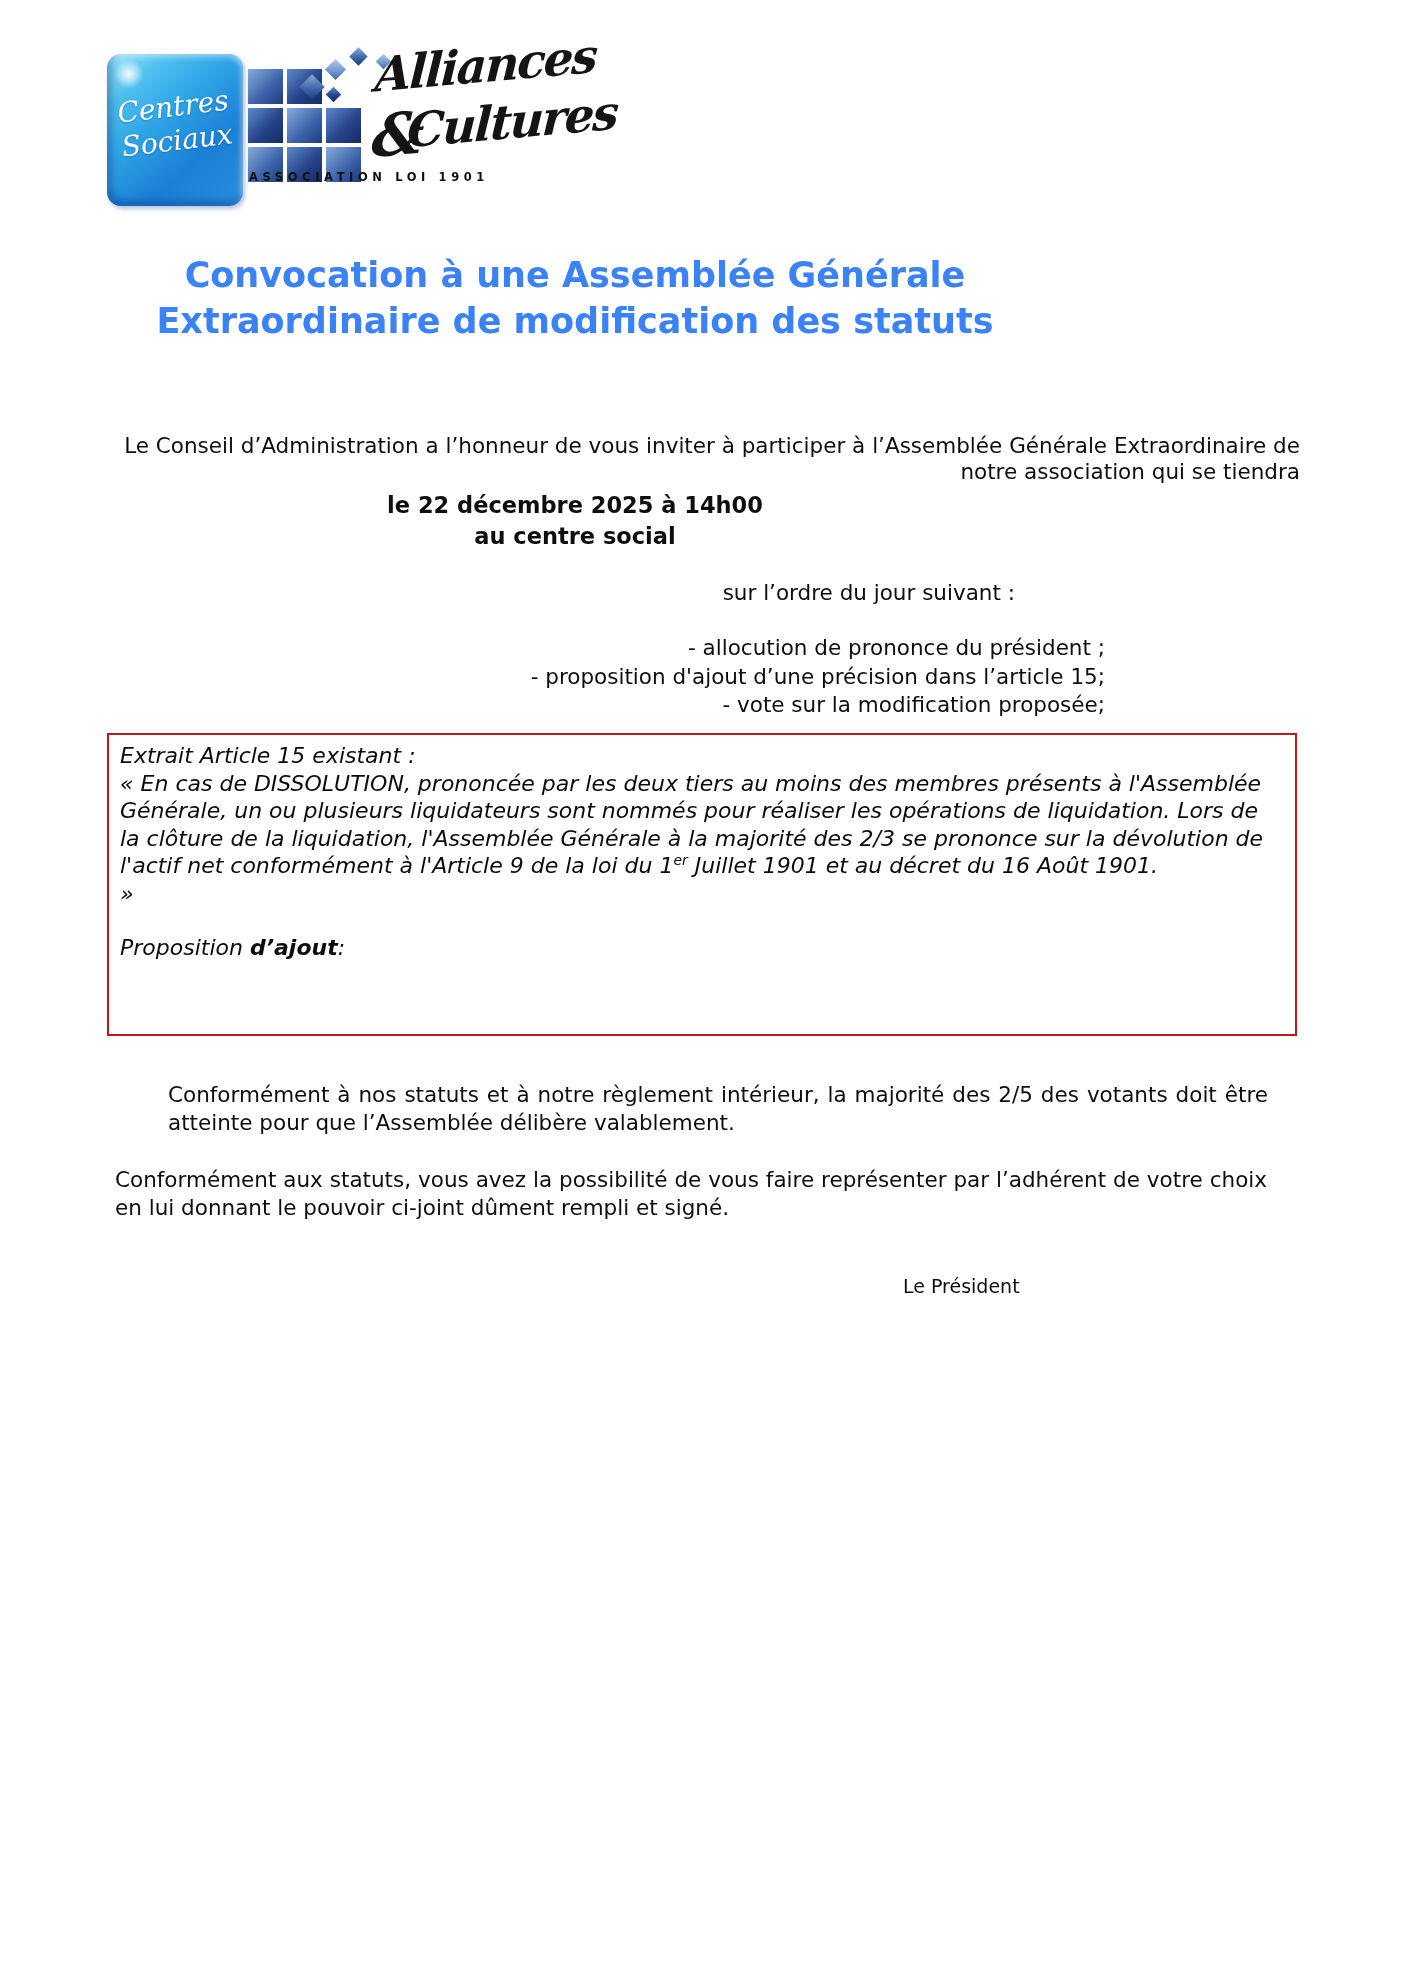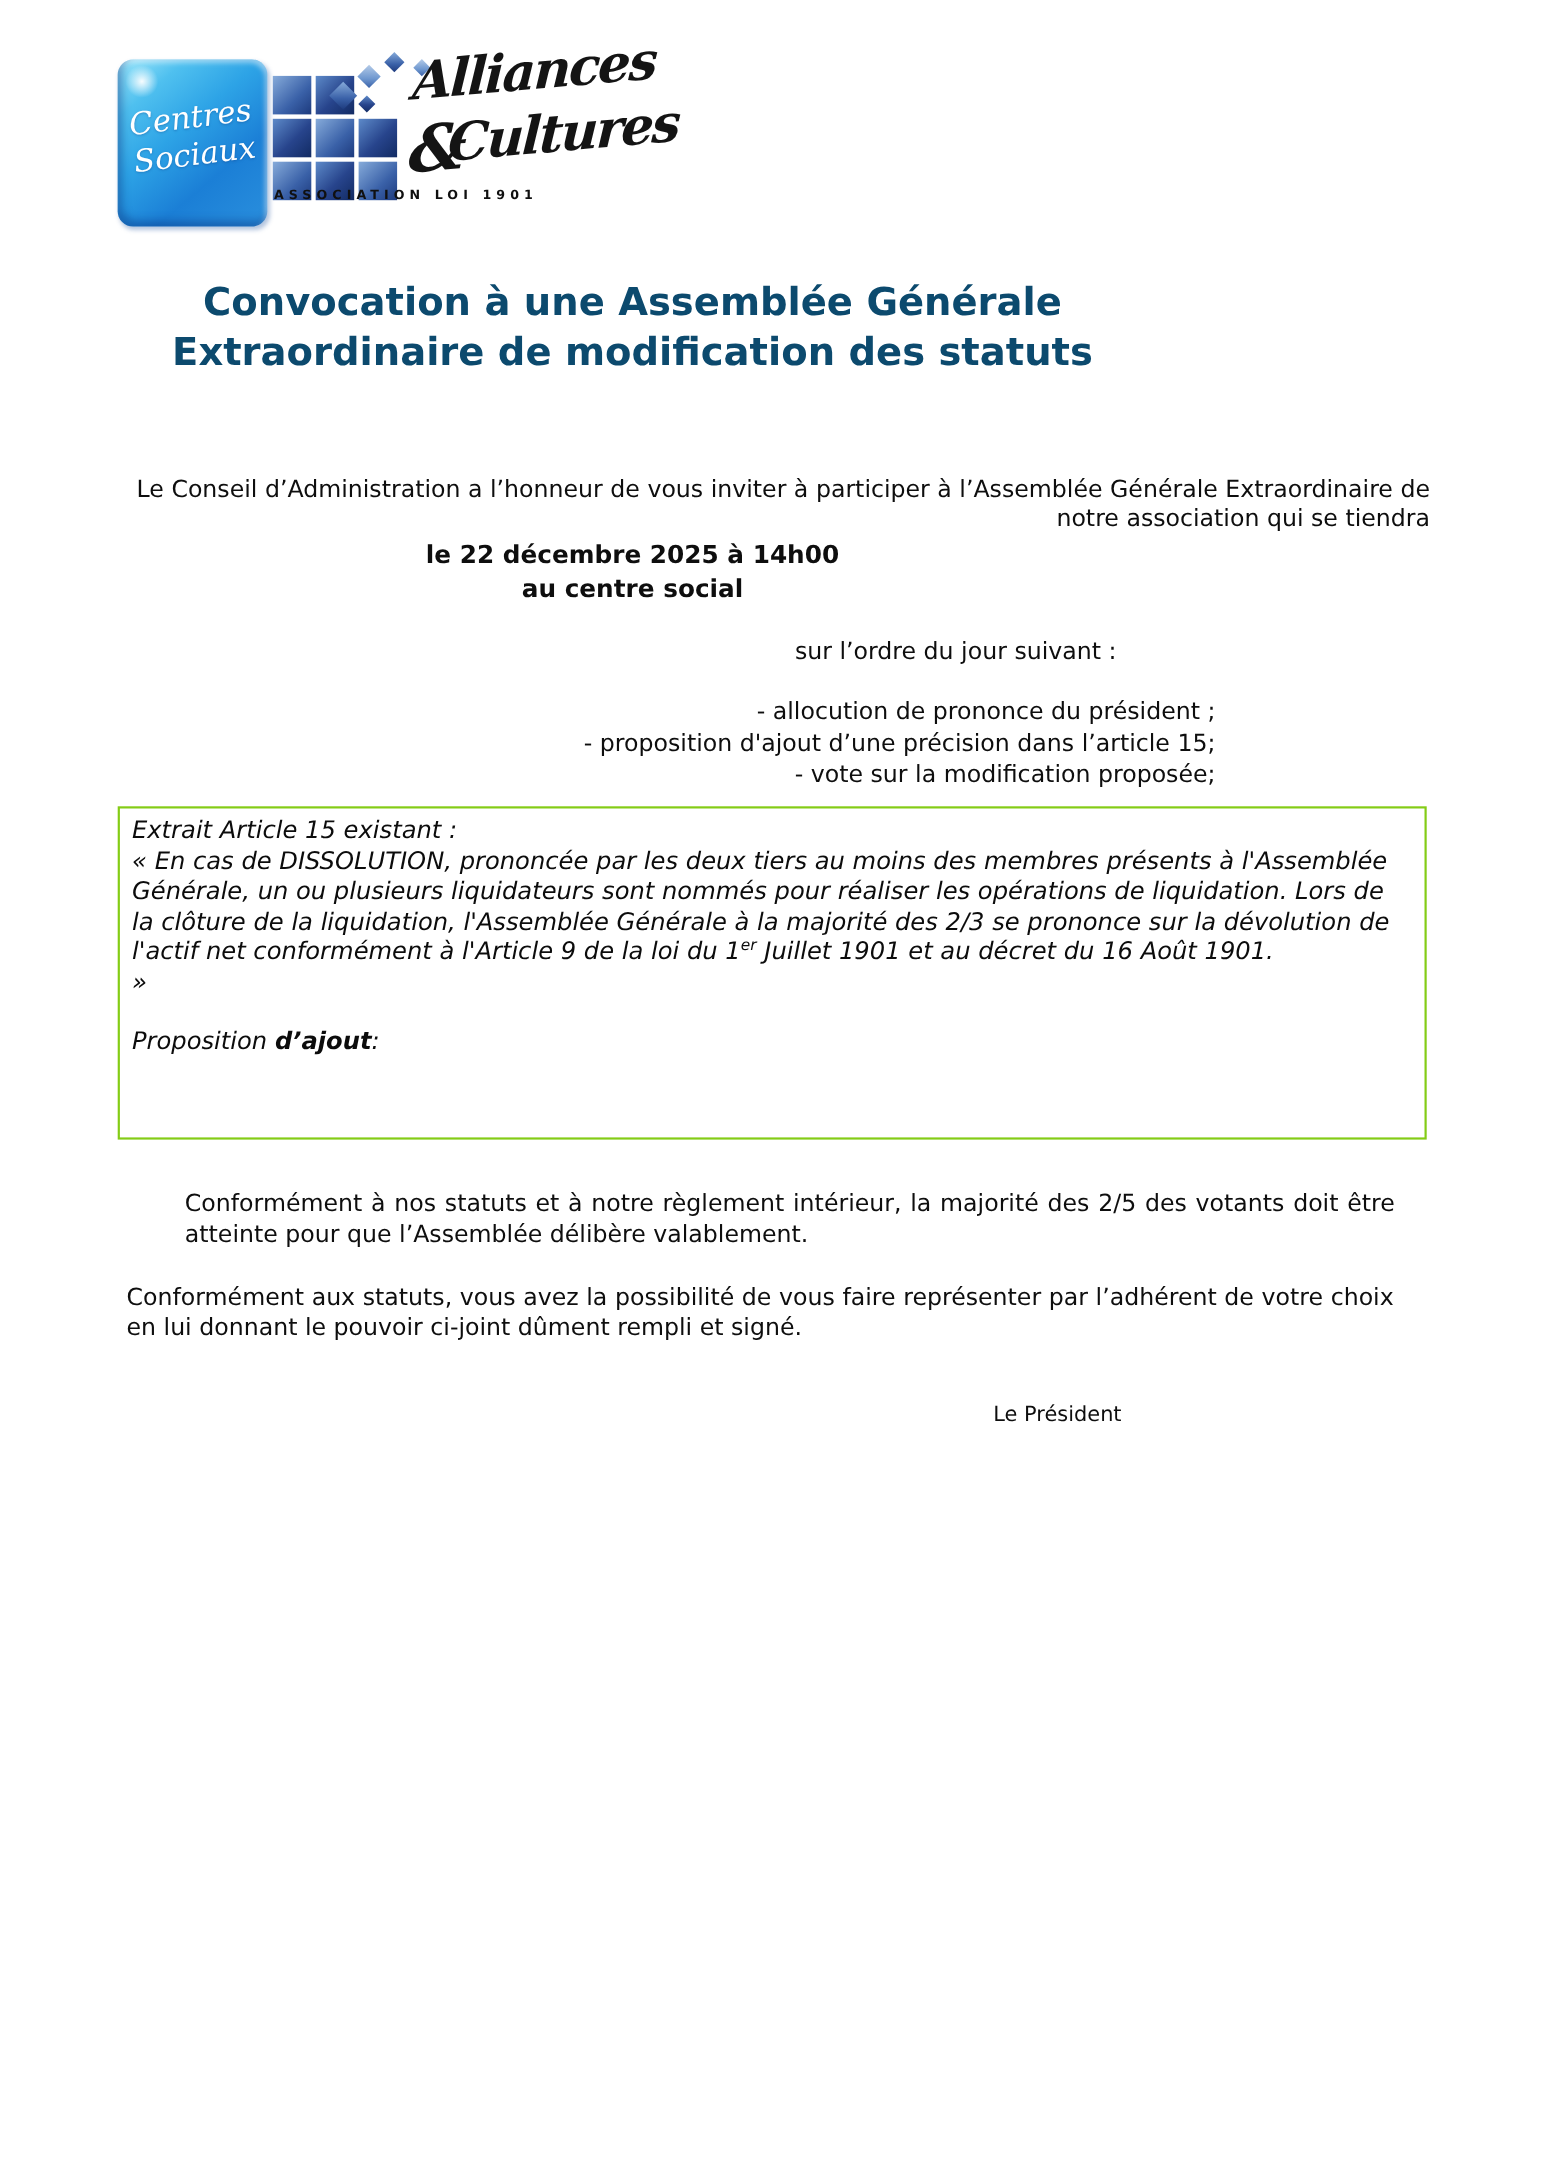--- a/index.html
+++ b/index.html
@@ -38,35 +38,35 @@
   .script-1{left:288px;top:-4px;font-size:47px;}
   .script-2{left:322px;top:52px;font-size:47px;}
   .script-amp{font-size:58px;font-weight:bold;}
   .assoc{
     position:absolute;left:164px;top:128px;font-size:11.5px;font-weight:bold;
     letter-spacing:4.6px;color:#101010;white-space:nowrap;
   }
   
   .doc-title{
     position:absolute;left:0;top:252px;width:1150px;text-align:center;
-    font-weight:bold;font-size:35px;line-height:46px;color:#0c4a6e;
+    font-weight:bold;font-size:35px;line-height:46px;color:#3b82f6;
   }
   
   .body-text{font-size:21.5px;line-height:26px;text-align:right;}
   .para-intro{position:absolute;left:115px;top:433px;width:1185px;}
   .date-block{
     position:absolute;left:0;top:490px;width:1150px;text-align:center;
     font-weight:bold;font-size:22.5px;line-height:31px;
   }
   .agenda-lead{position:absolute;left:115px;top:580px;width:900px;}
   .agenda-list{position:absolute;left:205px;top:634px;width:900px;line-height:28.5px;}
   
   .extract-box{
     position:absolute;left:107px;top:733px;width:1164px;min-height:280px;
-    border:2px solid #84cc16;padding:7px 11px 12px 11px;
+    border:2px solid #b91c1c;padding:7px 11px 12px 11px;
     font-style:italic;font-size:22px;line-height:27.5px;color:#0c0c0c;
   }
   .extract-box p{margin:0;}
   .prop-line{margin-top:27px !important;}
   .prop-bold{font-weight:bold;}
   sup{font-size:14px;line-height:0;}
   
   .para-majority{position:absolute;left:168px;top:1081px;width:1100px;text-align:justify;line-height:28px;}
   .para-proxy{position:absolute;left:115px;top:1166px;width:1152px;text-align:justify;line-height:28px;}
   .signature{position:absolute;left:903px;top:1275px;font-size:19px;}

